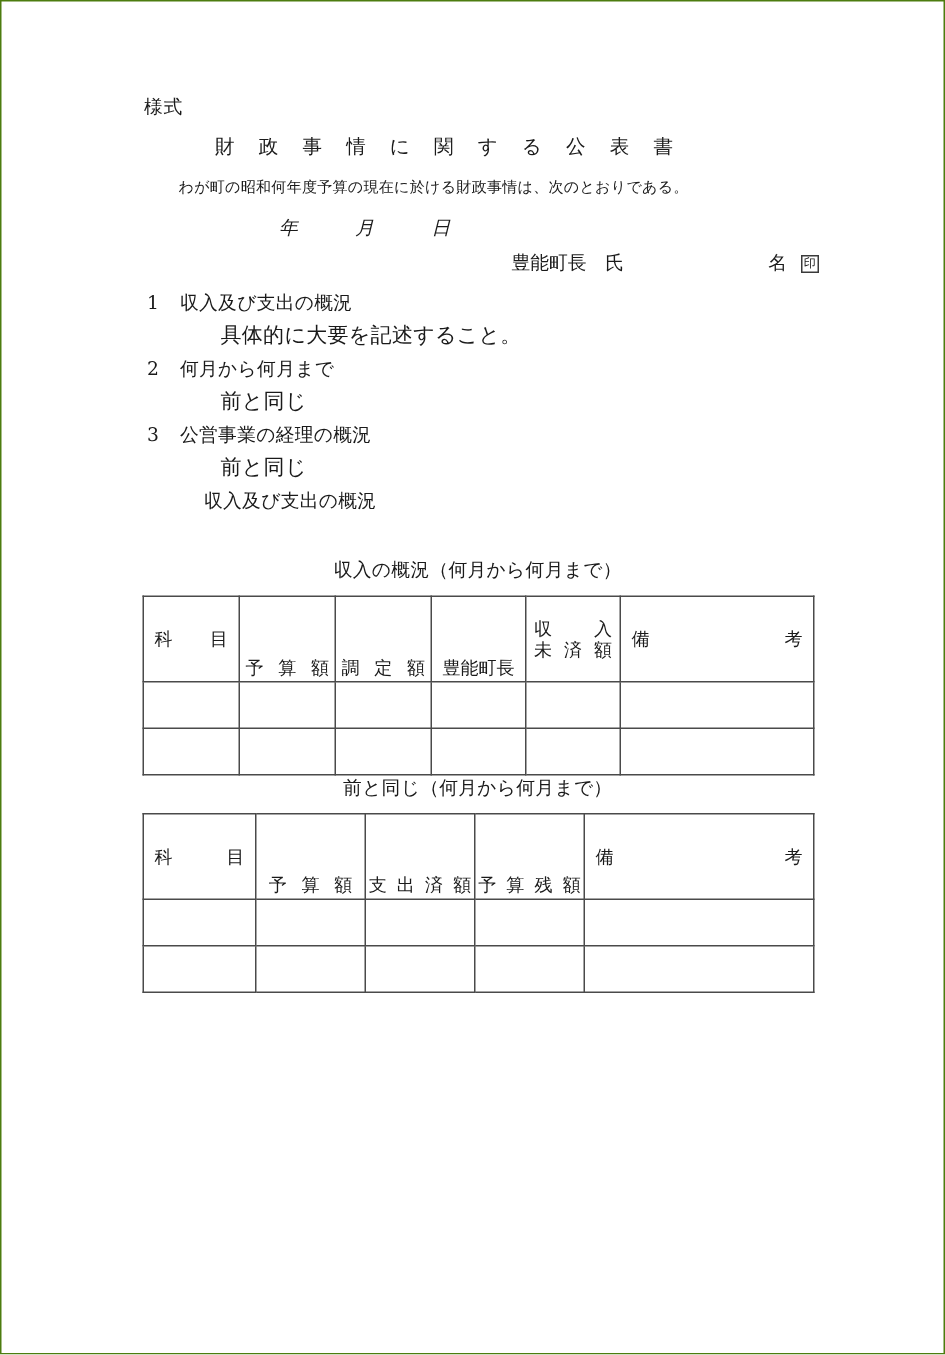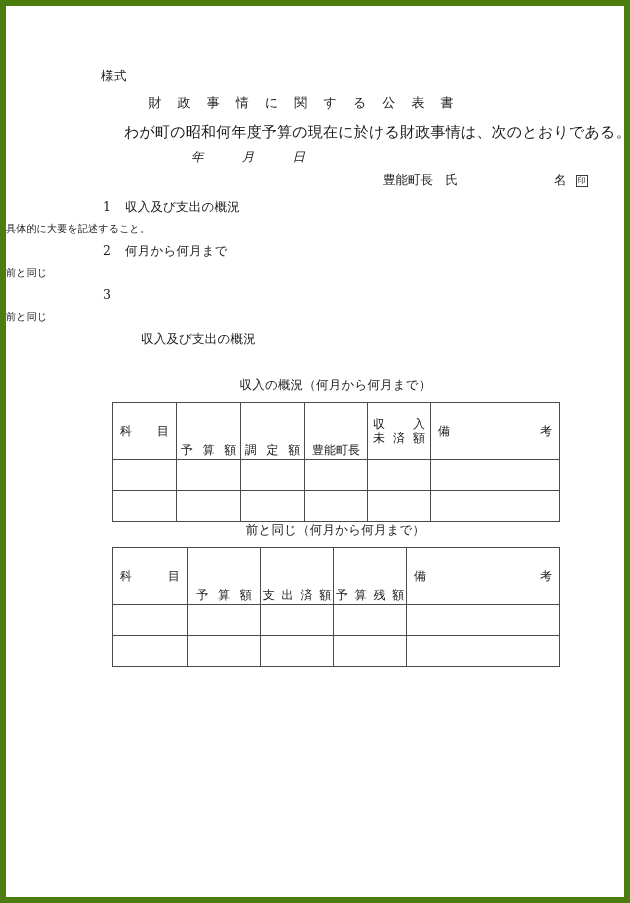--- a/index.html
+++ b/index.html
@@ -10,21 +10,21 @@
   }
   body {
     font-family: "DejaVu Serif", "Liberation Serif", serif;
     color: #1a1a1a;
   }
   .page {
     position: relative;
     width: 630px;
     height: 903px;
     background: #ffffff;
-    border: 6px solid #4d7c0f;
+    border: 1px solid #4d7c0f;
     box-sizing: border-box;
     overflow: hidden;
   }
   .doc-body {
     position: absolute;
     left: 0;
     top: 0;
     width: 630px;
   }
 
@@ -45,21 +45,21 @@
     text-align: center;
     font-size: 13px;
     letter-spacing: 6px;
     text-indent: 6px;
     white-space: nowrap;
   }
   .intro-line {
     position: absolute;
     left: 118px;
     top: 117px;
-    font-size: 15px;
+    font-size: 10px;
     letter-spacing: 0.2px;
     white-space: nowrap;
   }
   .date-line {
     position: absolute;
     left: 185px;
     top: 143px;
     font-size: 12.5px;
     letter-spacing: 0.2px;
     white-space: nowrap;
@@ -67,21 +67,20 @@
   }
   .signature-line {
     position: absolute;
     left: 340px;
     top: 166px;
     width: 205px;
     font-size: 12.5px;
     display: flex;
     justify-content: space-between;
     white-space: nowrap;
-    margin-left: 37px;
   }
   .sig-name-seal {
     letter-spacing: 0.2px;
   }
   .seal-mark {
     display: inline-block;
     border: 1px solid #3a3a3a;
     font-size: 8px;
     line-height: 1;
     padding: 1px 1px;
@@ -104,37 +103,38 @@
   }
   .item-num {
     width: 22px;
     margin-left: 97px;
     flex: none;
   }
   .item-title {
     letter-spacing: 0.2px;
   }
   .item-sub {
-    font-size: 10px;
+    font-size: 14px;
     line-height: 22px;
+    margin-left: 146px;
     letter-spacing: 0.2px;
     white-space: nowrap;
   }
   .item-trailer {
     font-size: 12.5px;
     line-height: 22px;
     margin-left: 135px;
     letter-spacing: 0.2px;
     white-space: nowrap;
   }
 
   
   .table-block {
     position: absolute;
-    left: 106px;
+    left: 94px;
     width: 447px;
   }
   .table-caption {
     text-align: center;
     font-size: 12.5px;
     letter-spacing: 0.2px;
     margin-bottom: 8px;
     white-space: nowrap;
   }
   table.form-table {
@@ -207,20 +207,21 @@
       <div class="item-sub">具体的に大要を記述すること。</div>
 
       <div class="item-row">
         <span class="item-num">2</span>
         <span class="item-title">何月から何月まで</span>
       </div>
       <div class="item-sub">前と同じ</div>
 
       <div class="item-row">
         <span class="item-num">3</span>
+        <span class="item-title">公営事業の経理の概況</span>
       </div>
       <div class="item-sub">前と同じ</div>
 
       <div class="item-trailer">収入及び支出の概況</div>
     </div>
 
     <div class="table-block" style="top: 371px;">
       <div class="table-caption">収入の概況（何月から何月まで）</div>
       <table class="form-table">
         <colgroup>

